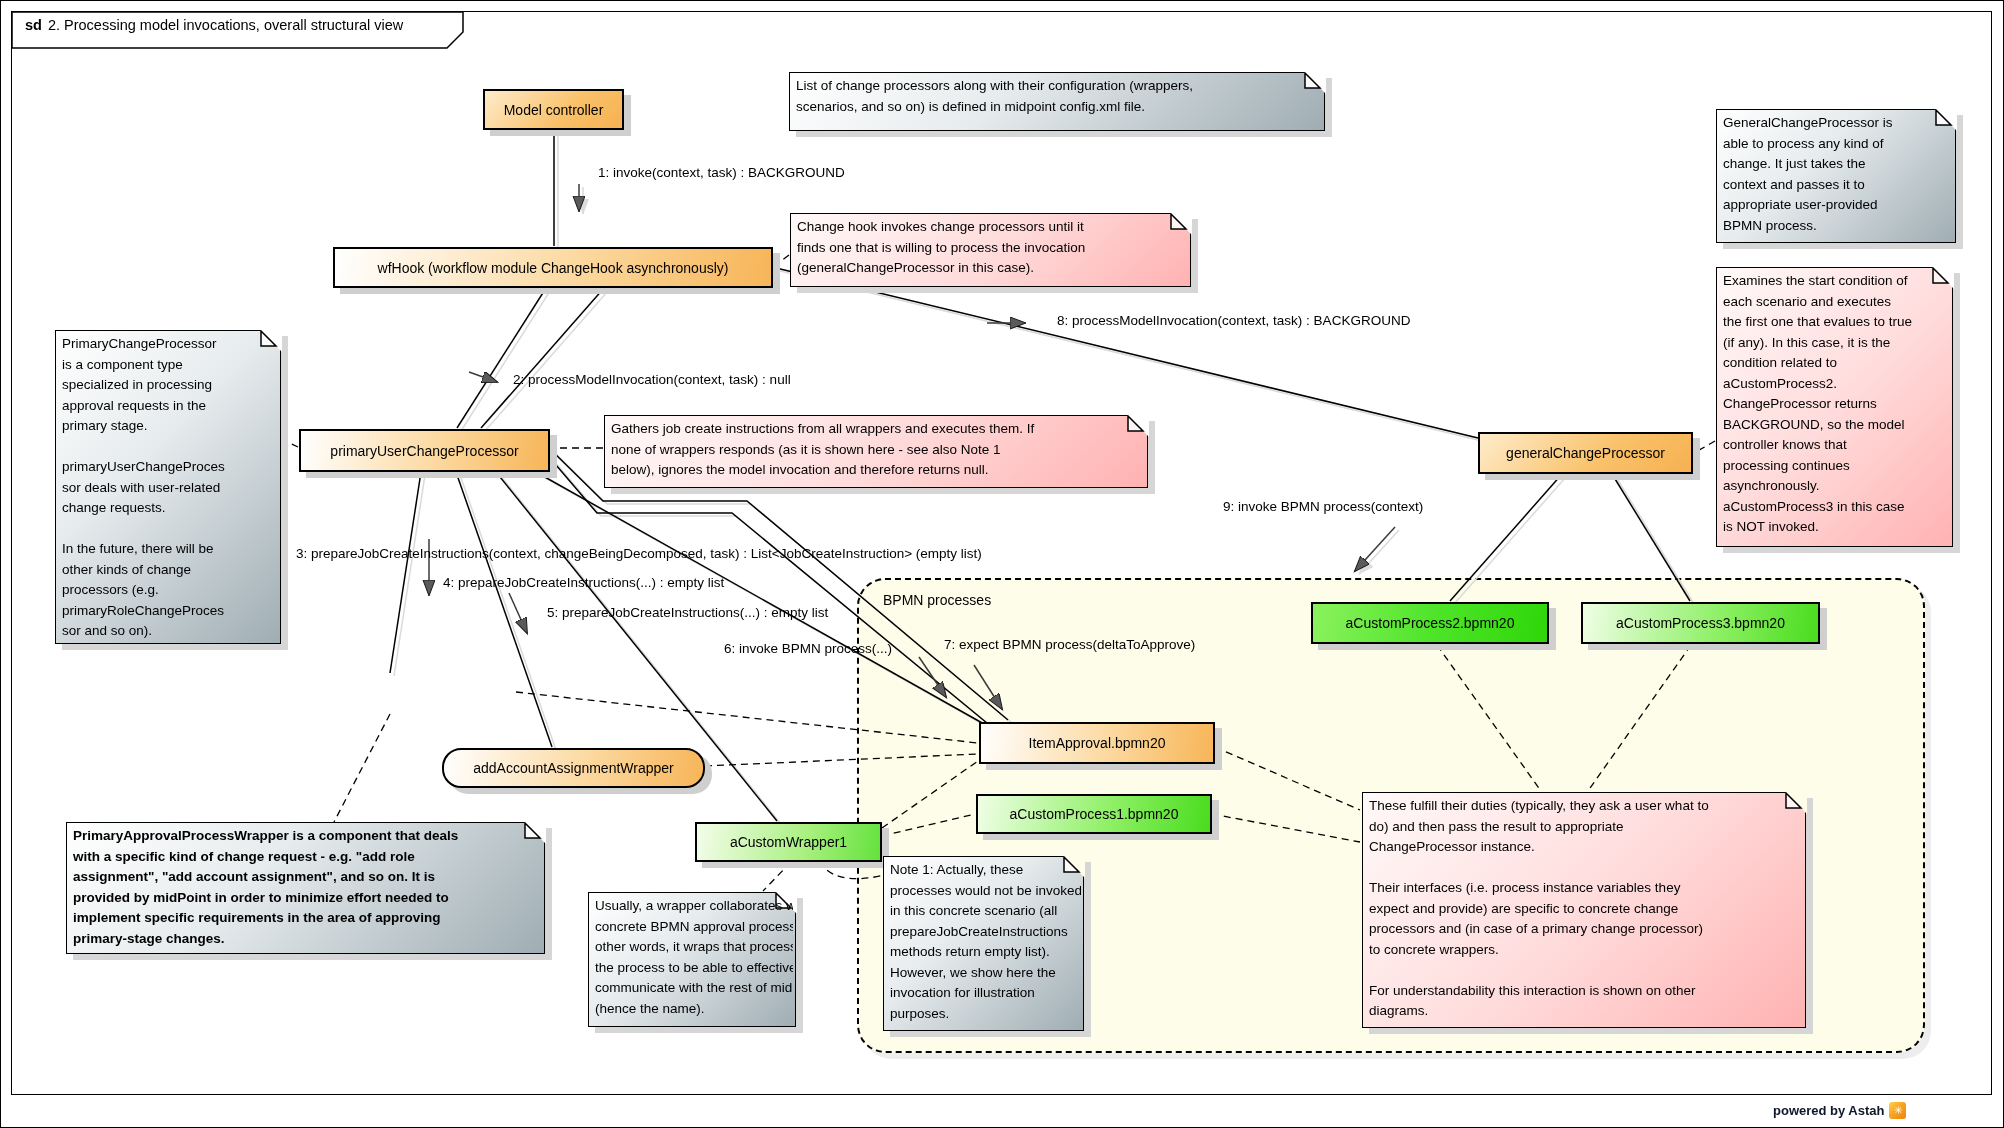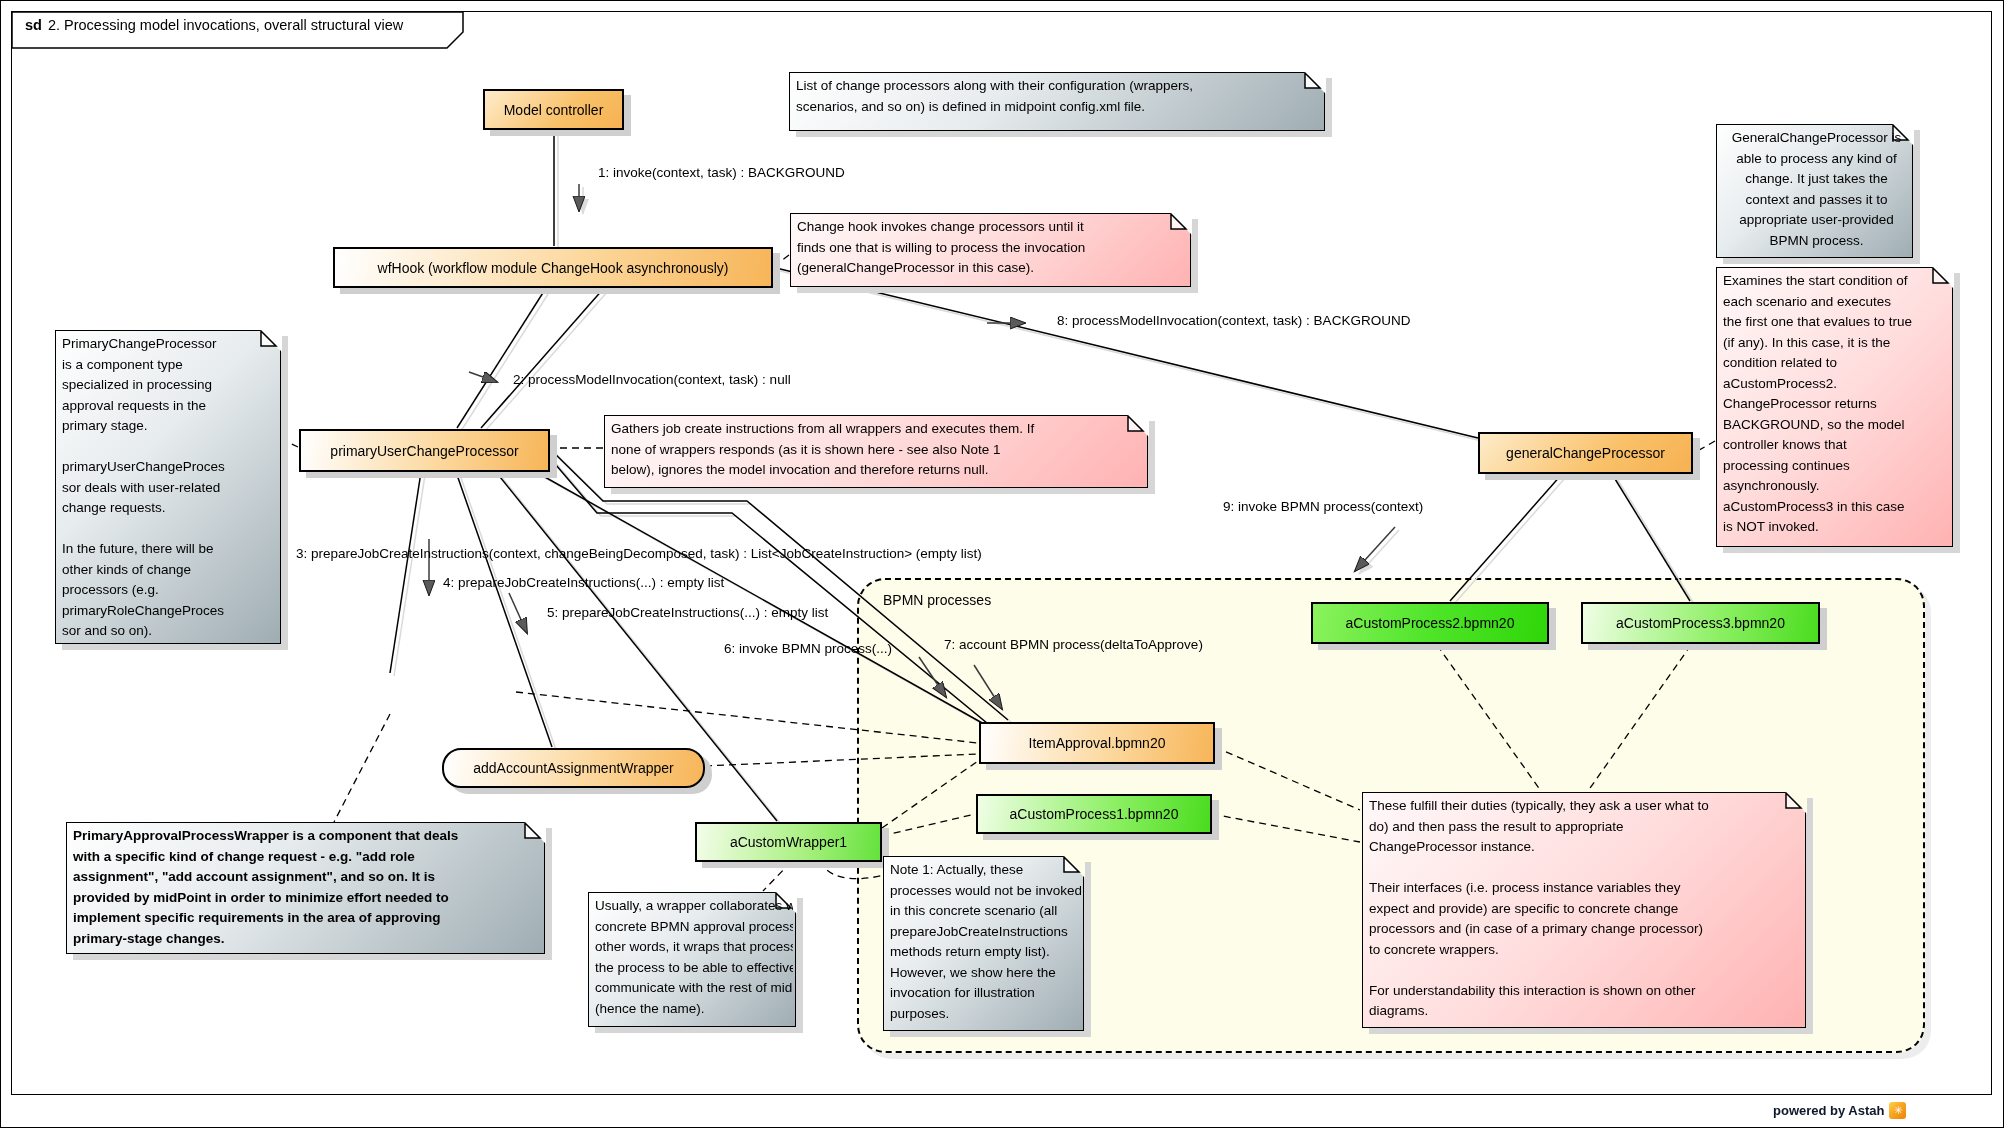--- a/index.html
+++ b/index.html
@@ -177,21 +177,21 @@
   <div class="node box-green" style="left:1580px;top:601px;width:239px;height:42px;">
     <span>aCustomProcess3.bpmn20</span>
   </div>
 
   <div class="msg" style="left:564px;top:164px;margin-left:33px;">1: invoke(context, task) : BACKGROUND</div>
   <div class="msg" style="left:512px;top:371px;">2: processModelInvocation(context, task) : null</div>
   <div class="msg" style="left:295px;top:545px;">3: prepareJobCreateInstructions(context, changeBeingDecomposed, task) : List&lt;JobCreateInstruction&gt; (empty list)</div>
   <div class="msg" style="left:442px;top:574px;">4: prepareJobCreateInstructions(...) : empty list</div>
   <div class="msg" style="left:546px;top:604px;">5: prepareJobCreateInstructions(...) : empty list</div>
   <div class="msg" style="left:723px;top:640px;">6: invoke BPMN process(...)</div>
-  <div class="msg" style="left:943px;top:636px;">7: account BPMN process(deltaToApprove)</div>
+  <div class="msg" style="left:943px;top:636px;">7: expect BPMN process(deltaToApprove)</div>
   <div class="msg" style="left:1056px;top:312px;">8: processModelInvocation(context, task) : BACKGROUND</div>
   <div class="msg" style="left:1222px;top:498px;">9: invoke BPMN process(context)</div>
 
   <div class="note note-gray" style="left:788px;top:71px;width:536px;height:59px;">
     <svg class="fold" width="22" height="22">
       <polygon points="0,0 22,0 22,22" fill="#ffffff"></polygon>
       <polygon points="1,1 16,16 1,16" fill="#fbfbfb" stroke="#000" stroke-width="1.5"></polygon>
     </svg>
     <div class="note-text">List of change processors along with their configuration (wrappers,
 scenarios, and so on) is defined in midpoint config.xml file.</div>
@@ -232,21 +232,21 @@
   <div class="note note-pink" style="left:603px;top:414px;width:544px;height:73px;">
     <svg class="fold" width="22" height="22">
       <polygon points="0,0 22,0 22,22" fill="#ffffff"></polygon>
       <polygon points="1,1 16,16 1,16" fill="#fff4f4" stroke="#000" stroke-width="1.5"></polygon>
     </svg>
     <div class="note-text">Gathers job create instructions from all wrappers and executes them. If
 none of wrappers responds (as it is shown here - see also Note 1
 below), ignores the model invocation and therefore returns null.</div>
   </div>
 
-  <div class="note note-gray" style="left:1715px;top:123px;width:197px;height:134px;text-align:center;">
+  <div class="note note-gray" style="left:1715px;top:108px;width:240px;height:134px;">
     <svg class="fold" width="22" height="22">
       <polygon points="0,0 22,0 22,22" fill="#ffffff"></polygon>
       <polygon points="1,1 16,16 1,16" fill="#fbfbfb" stroke="#000" stroke-width="1.5"></polygon>
     </svg>
     <div class="note-text">GeneralChangeProcessor is
 able to process any kind of
 change. It just takes the
 context and passes it to
 appropriate user-provided
 BPMN process.</div>

